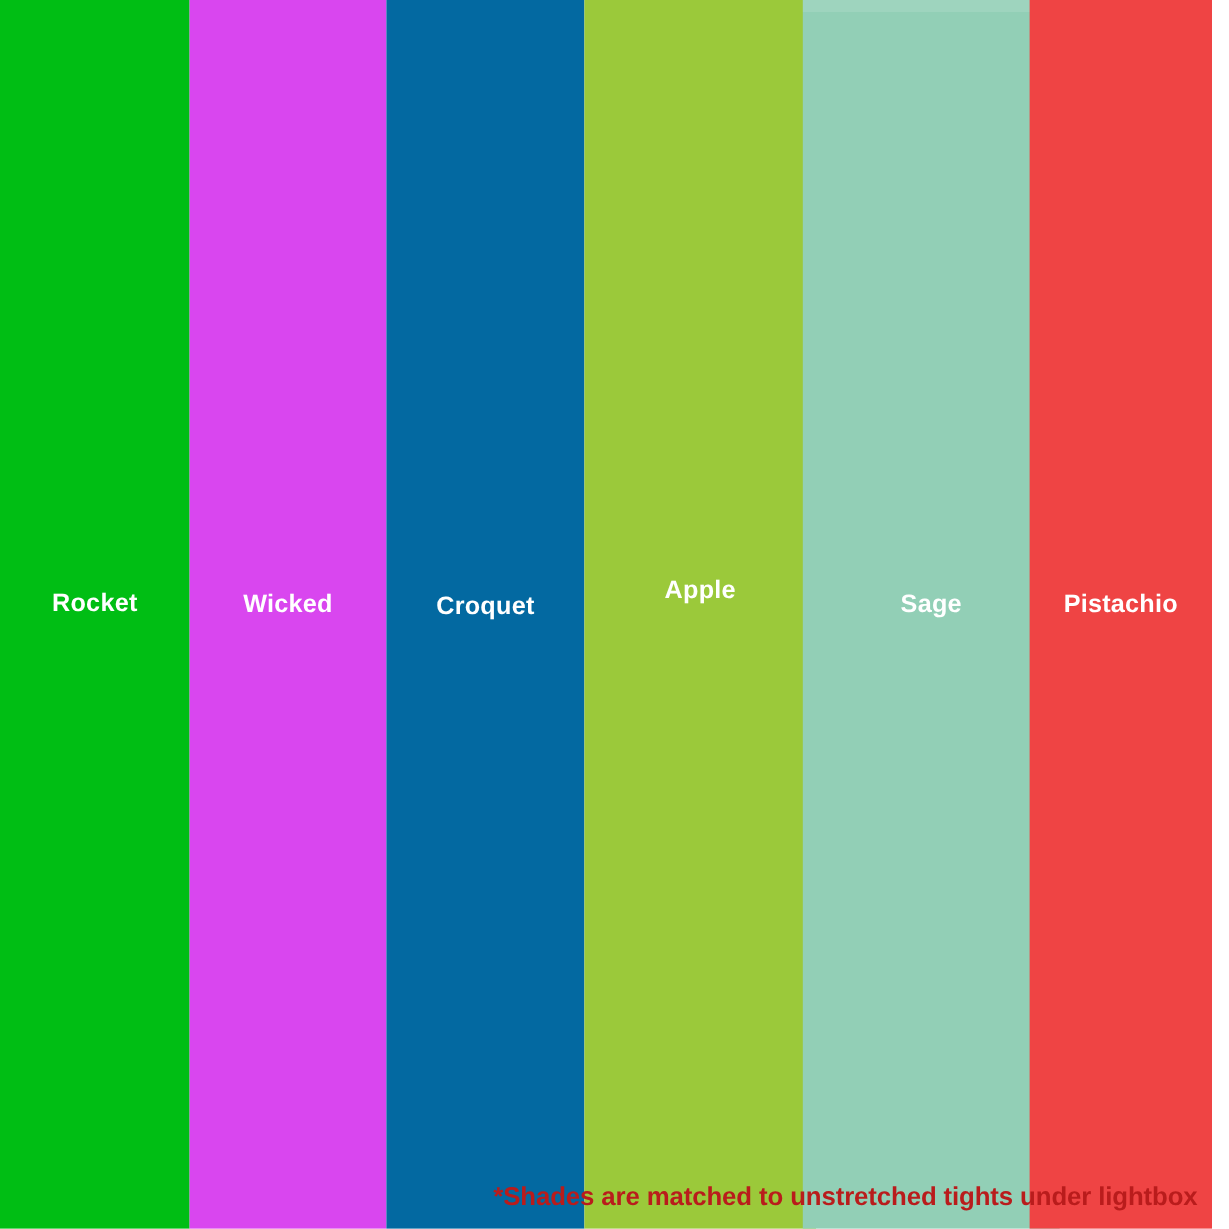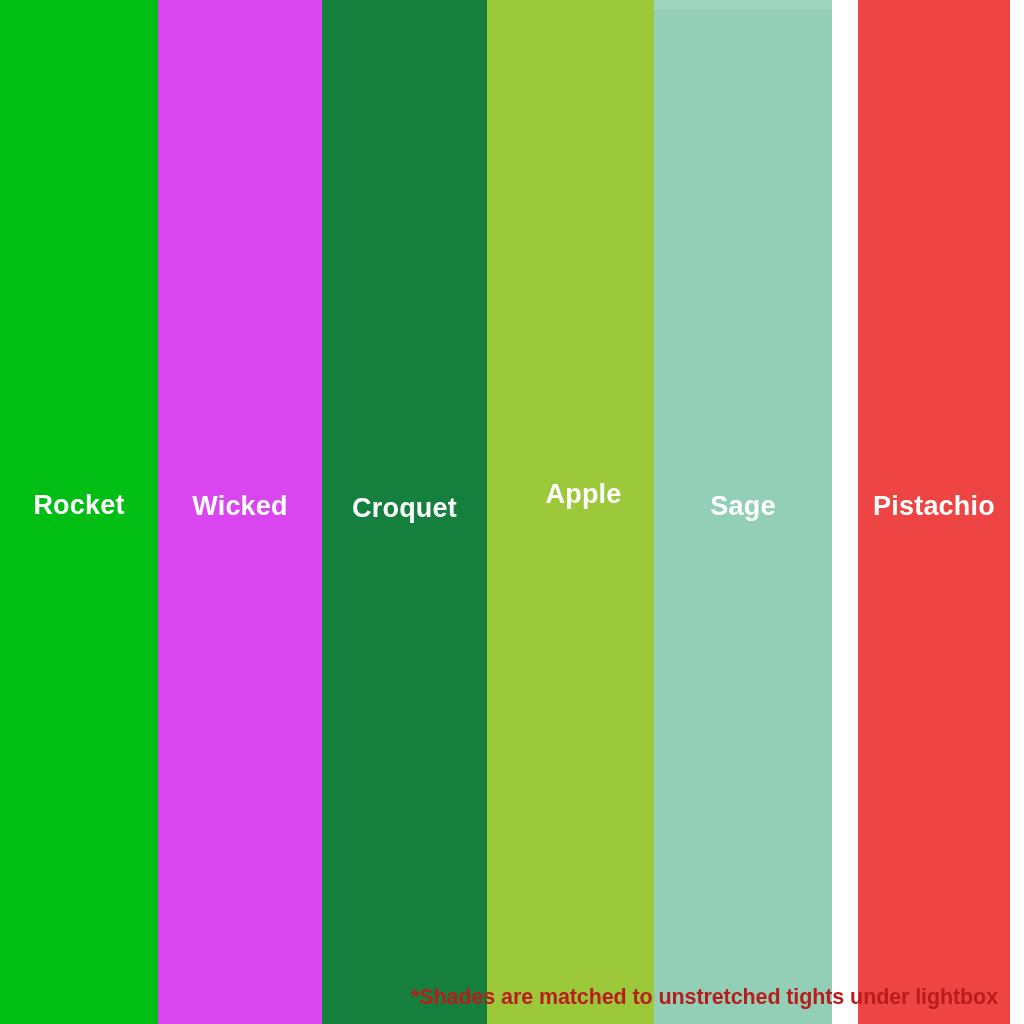--- a/index.html
+++ b/index.html
@@ -31,21 +31,21 @@
     pointer-events: none;
   }
   .swatch-label {
     position: absolute;
     left: 0;
     right: 0;
     text-align: center;
     color: #ffffff;
     font-family: "Liberation Sans", sans-serif;
     font-weight: bold;
-    font-size: 27px;
+    font-size: 21px;
     letter-spacing: 0.2px;
     line-height: 1;
     white-space: nowrap;
   }
   #footnote-bar {
     position: absolute;
     left: 0;
     right: 26px;
     bottom: 16px;
     text-align: right;
@@ -62,27 +62,27 @@
 <body style="background: rgb(255, 255, 255);">
 
 <div id="palette-canvas" style="width: 1024px; height: 1024px;">
   <div id="swatch-layer">
       <div class="swatch-strip" style="left: 0px; width: 158px; background: rgb(0, 190, 20);">
         <div class="swatch-label" style="top: 492px; color: rgb(255, 255, 255);">Rocket</div>
       </div>
       <div class="swatch-strip" style="left: 158px; width: 164px; background: #d946ef;">
         <div class="swatch-label" style="top: 493px; color: rgb(255, 255, 255);">Wicked</div>
       </div>
-      <div class="swatch-strip" style="left: 322px; width: 165px; background: #15803d;">
+      <div class="swatch-strip" style="left: 322px; width: 165px; background: #0369a1;">
         <div class="swatch-label" style="top: 495px; color: rgb(255, 255, 255);">Croquet</div>
       </div>
       <div class="swatch-strip" style="left: 487px; width: 193px; background: rgb(155, 201, 58);">
         <div class="swatch-label" style="top: 481px; color: rgb(255, 255, 255);">Apple</div>
       </div>
-      <div class="swatch-strip" style="left: 654px; width: 178px; background: rgb(146, 207, 182);">
+      <div class="swatch-strip" style="left: 669px; width: 178px; background: rgb(146, 207, 182); padding-left: 36px;">
         <div class="swatch-top-sheen"></div>
         <div class="swatch-label" style="top: 493px; color: rgb(255, 255, 255);">Sage</div>
       </div>
       <div class="swatch-strip" style="left: 858px; width: 152px; background: #ef4444;">
         <div class="swatch-label" style="top: 493px; color: rgb(255, 255, 255);">Pistachio</div>
       </div>
     </div>
 
   <div id="footnote-bar" style="color: #b91c1c;">*Shades are matched to unstretched tights under lightbox</div>
 </div>

